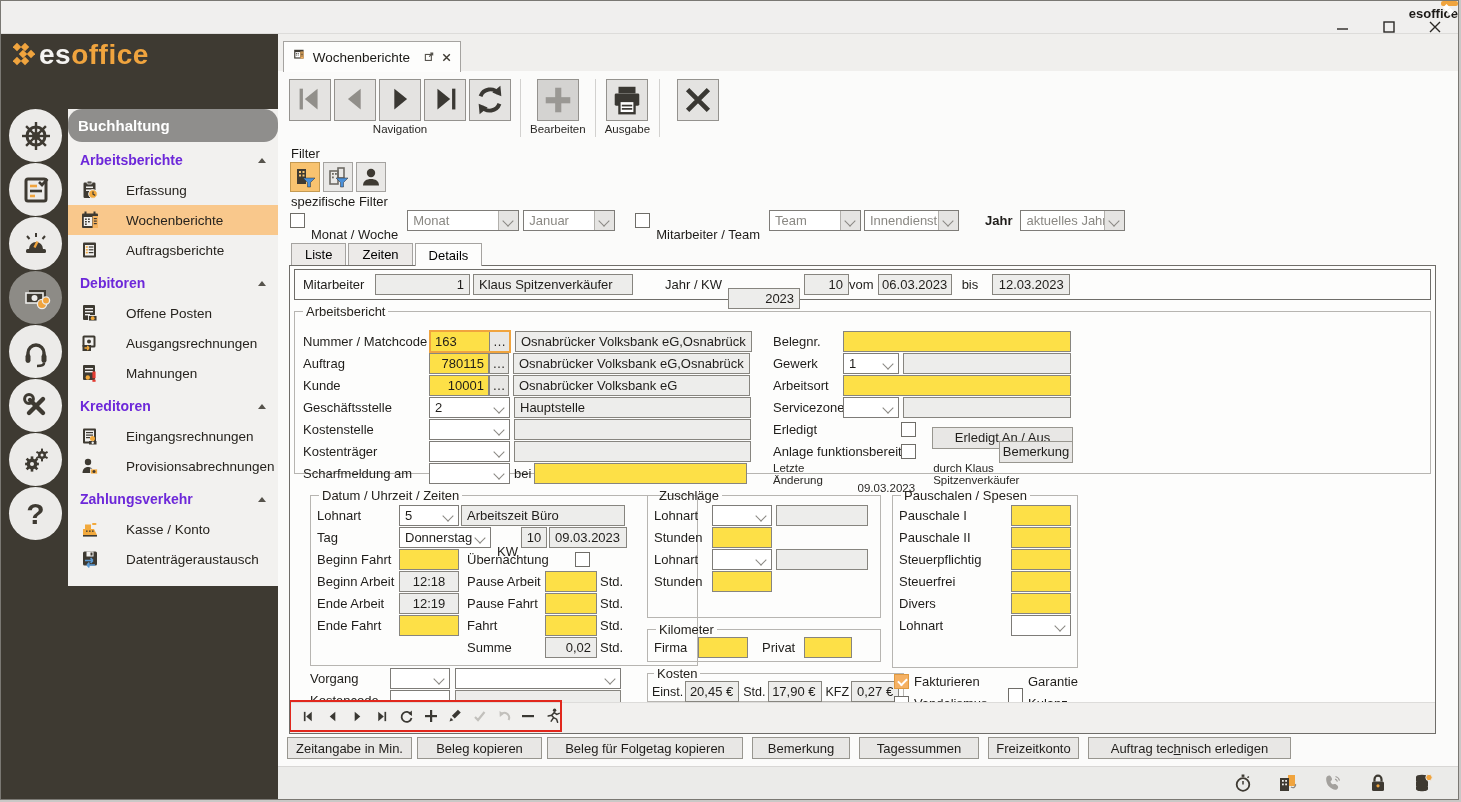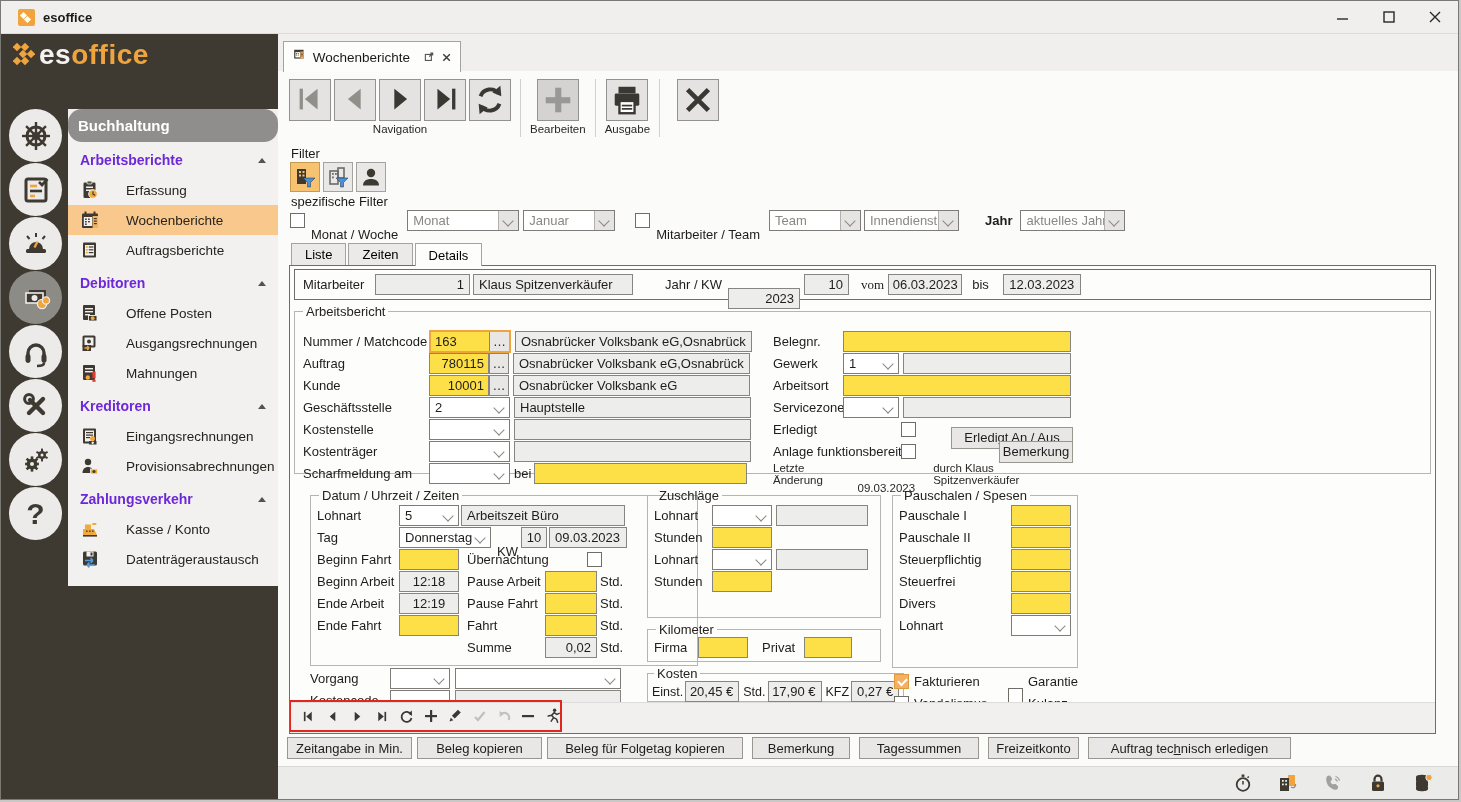--- a/index.html
+++ b/index.html
@@ -1,19 +1,19 @@
 <!DOCTYPE html>
 <html><head>
 <meta charset="utf-8">
 <style>
   html,body{margin:0;padding:0;background:#c9c8c6;font-family:"Liberation Sans",sans-serif;}
   *{box-sizing:border-box;}
   .win{position:relative;width:1459px;height:800px;border:1px solid #7a7873;background:#fbfbfa;overflow:hidden;}
   
-  .tbar{position:absolute;top:0;left:0;right:0;height:33px;background:#f0efee;border-bottom:1px solid #dddcda;display:flex;align-items:center;}
+  .tbar{position:absolute;top:0;left:0;right:0;height:33px;background:#f0efee;border-bottom:1px solid #dddcda;display:flex;align-items:flex-end;flex-direction:column;}
   .appicon{width:17px;height:17px;background:#f0a43e;margin-left:17px;border-radius:2px;position:relative;}
   .appicon::before,.appicon::after{content:"";position:absolute;width:5px;height:5px;background:#fff;transform:rotate(45deg);}
   .appicon::before{left:3px;top:4px;}
   .appicon::after{left:7px;top:8px;}
   .apptitle{font-size:13px;font-weight:bold;color:#1c1a17;margin-left:8px;}
   .winbtns{margin-left:auto;display:flex;height:100%;}
   .wbtn{width:46px;height:100%;display:flex;align-items:center;justify-content:center;}
   
   .side{position:absolute;top:33px;left:0;width:277px;bottom:0;background:#3e3a32;}
   .logo{height:42px;display:flex;align-items:center;padding-left:12px;}
@@ -76,25 +76,25 @@
   .kopfbox{position:absolute;left:4px;top:3px;width:1137px;height:31px;border:1px solid #6f6d69;display:flex;align-items:center;font-size:13px;}
   .fs{position:absolute;border:1px solid #b7b5b1;margin:0;padding:2px 6px 4px 6px;}
   .fs legend{font-size:13px;padding:0 3px;margin-left:2px;color:#26231e;}
   .frow{display:flex;align-items:center;height:21px;margin-bottom:1px;}
   .abL{position:absolute;left:8px;top:12px;width:458px;}
   .abR{position:absolute;left:478px;top:12px;width:300px;}
   .w20{width:20px;}.w24{width:24px;}.w26{width:26px;flex:0 0 26px;}.w42{width:42px;flex:0 0 42px;}.w44{width:44px;}.w45{width:45px;flex:0 0 45px;}
   .w48{width:48px;flex:0 0 48px;}.w50{width:50px;flex:0 0 50px;}.w52{width:52px;flex:0 0 52px;}.w54{width:54px;flex:0 0 54px;}.w56{width:56px;flex:0 0 56px;}
   .w58{width:58px;flex:0 0 58px;}.w60{width:60px;flex:0 0 60px;}.w70{width:70px;}.w72{width:72px;flex:0 0 72px;}.w74{width:74px;flex:0 0 74px;}
   .w78{width:78px;flex:0 0 78px;}.w80{width:80px;}.w82{width:82px;}.w88{width:88px;}.w92{width:92px;flex:0 0 92px;}.w95{width:95px;flex:0 0 95px;}
-  .w105{width:105px;flex:0 0 105px;}.w108{width:108px;}.w112{width:112px;flex:0 0 112px;}.w122{width:122px;margin-top:16px;}.w126{width:126px;}.w128{width:128px;}
+  .w105{width:105px;flex:0 0 105px;}.w108{width:108px;}.w112{width:112px;flex:0 0 112px;}.w122{width:141px;margin-top:16px;}.w126{width:126px;}.w128{width:128px;}
   .w160{width:160px;flex:0 0 160px;}.w164{width:164px;flex:0 0 164px;}.w166{width:166px;flex:0 0 166px;}.w168{width:168px;flex:0 0 168px;}
   .w228{width:228px;flex:0 0 228px;}.w237{width:237px;flex:0 0 237px;}
   .ml2{margin-left:2px;}.ml3{margin-left:3px;}.ml4{margin-left:4px;}.ml5{margin-left:5px;}.ml6{margin-left:6px;margin-top:28px;}.ml8{margin-left:8px;}
-  .ml9{margin-left:9px;}.ml10{margin-left:10px;}.ml12{margin-left:12px;font-family:Liberation Serif, serif;}.ml14{margin-left:14px;}.ml18{margin-left:18px;}
+  .ml9{margin-left:9px;}.ml10{margin-left:10px;}.ml12{margin-left:0;}.ml14{margin-left:14px;}.ml18{margin-left:18px;}
   .ml20{margin-left:20px;}.ml26{margin-left:26px;}.ml32{margin-left:32px;}.mla{margin-left:auto;}
   .small{font-size:11.5px;color:#2a2825;}
   .vorgrow{position:absolute;left:20px;top:402px;display:flex;align-items:center;height:21px;}
   .kcoderow{position:absolute;left:20px;top:424px;display:flex;align-items:center;height:21px;}
   .flags1{position:absolute;left:604px;top:407px;display:flex;align-items:center;height:16px;}
   .flags2{position:absolute;left:604px;top:429px;display:flex;align-items:center;height:16px;}
   .navstrip{position:absolute;left:0;top:436px;width:100%;height:33px;background:#f1f0ee;border-top:1px solid #dddcda;z-index:4;}
   .redbox{position:absolute;left:-1px;top:434px;width:273px;height:32px;border:2px solid #e1271c;display:flex;align-items:center;gap:10px;padding-left:10px;z-index:5;}
   .dbi{width:16px;height:16px;display:flex;align-items:center;justify-content:center;}
   .bbts{position:absolute;top:703px;left:9px;display:flex;align-items:center;}

